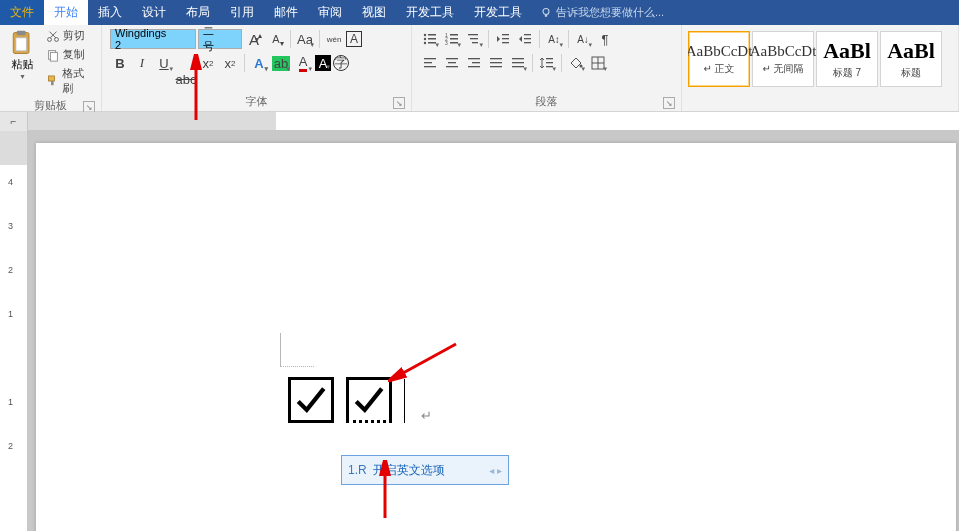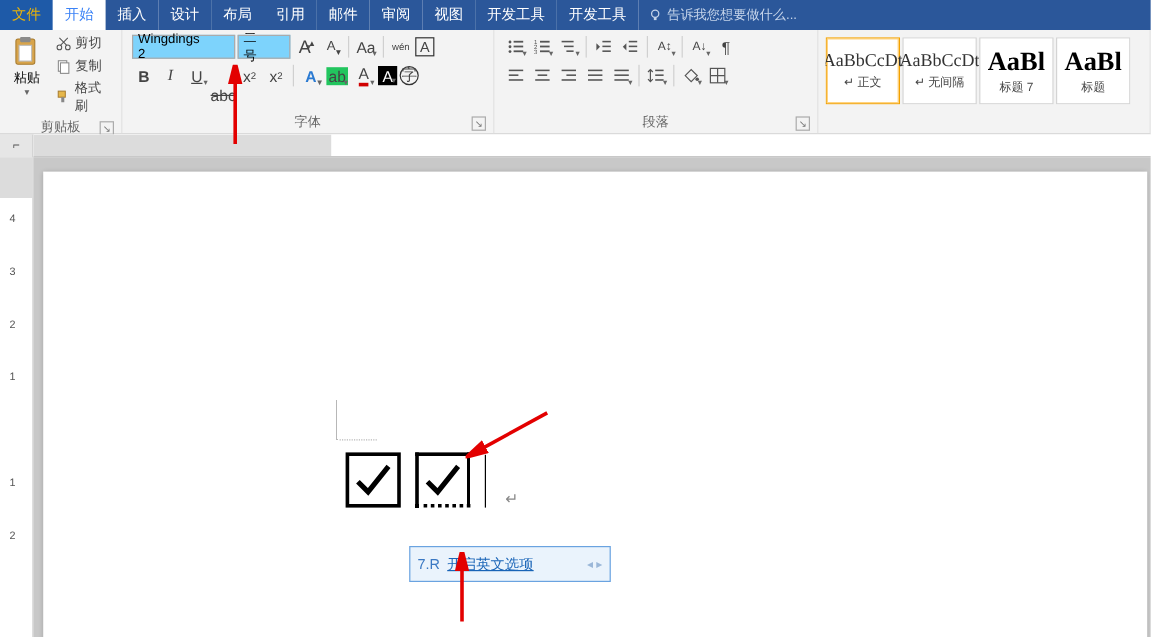--- a/index.html
+++ b/index.html
@@ -64,21 +64,21 @@
 
 .content { position: absolute; left: 252px; top: 234px; display: flex; align-items: flex-end; gap: 12px; }
 .checkbox-glyph { width: 46px; height: 46px; border: 3px solid #000; display: flex; align-items: center; justify-content: center; }
 .checkbox-glyph svg { width: 34px; height: 34px; }
 .checkbox-glyph.underlined { border-bottom: 3px dotted #000; }
 .cursor { width: 1px; height: 44px; background: #000; }
 .para-mark { color: #888; font-size: 13px; margin-left: 4px; }
 
 .ime-box { position: absolute; left: 305px; top: 312px; width: 168px; height: 30px; border: 1px solid #6aa3e0; background: #eaf3fc; display: flex; align-items: center; padding: 0 6px; font-size: 12px; color: #1964b7; gap: 6px; }
 .ime-box .key { color: #3a78c3; }
-.ime-box .link { text-decoration: underline; cursor: pointer; text-align: center; }
+.ime-box .link { cursor: pointer; text-align: center; }
 .ime-nav { margin-left: auto; display: flex; gap: 2px; color: #9bb7d8; font-size: 10px; }
 
 .arrow { position: absolute; pointer-events: none; }
 .arrow svg { display: block; }
 </style>
 </head>
 <body>
 
 <div class="titlebar">
   <div class="tab file">文件</div>
@@ -367,21 +367,21 @@
         <div class="checkbox-glyph underlined">
           <svg viewBox="0 0 24 24">
               <path d="M3 13 L9 19 L21 4" stroke="#000" stroke-width="3" fill="none"></path>
             </svg>
         </div>
         <div class="cursor"></div>
         <span class="para-mark">↵</span>
       </div>
 
       <div class="ime-box">
-        <span class="key">7.R</span>
+        <span class="key">1.R</span>
         <span class="link">开启英文选项</span>
         <span class="ime-nav">◂ ▸</span>
       </div>
 
     </div>
   </div>
 </div>
 
 <div class="arrow" style="left:186px; top:54px;">
   <svg width="20" height="70">

